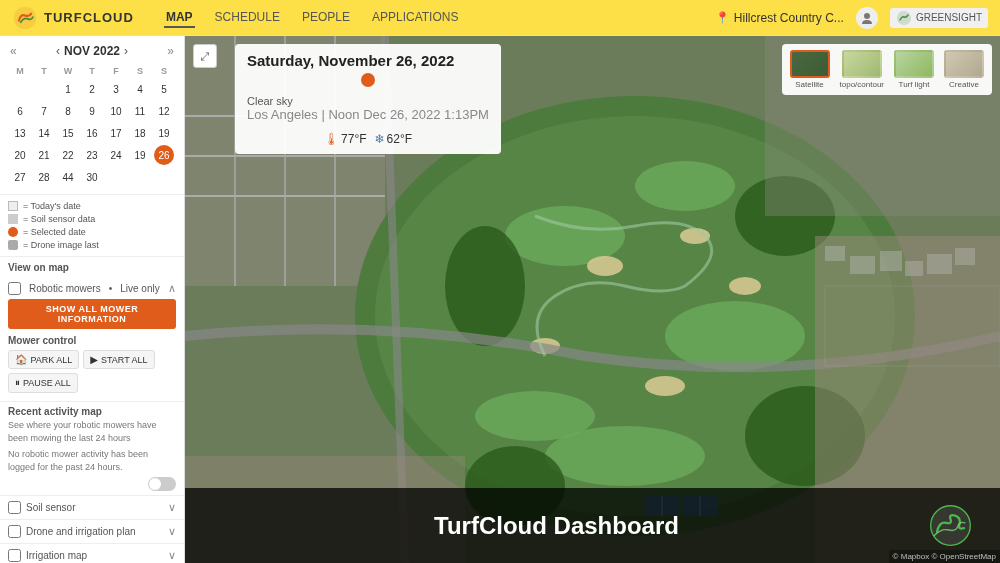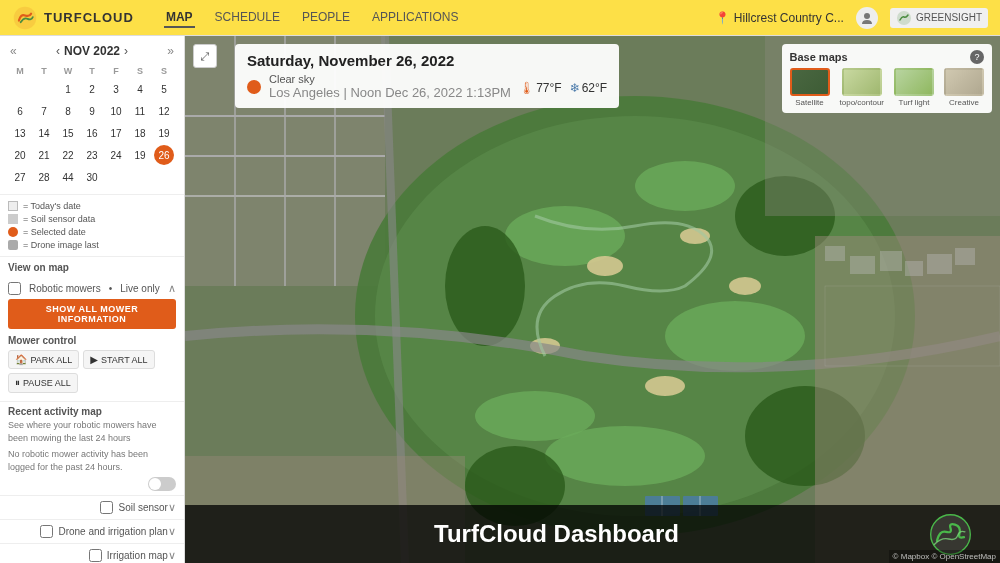--- a/index.html
+++ b/index.html
@@ -82,21 +82,21 @@
     
     .recent-activity { padding: 4px 8px; border-top: 1px solid #eee; }
     .recent-title { font-size: 10px; font-weight: 600; color: #555; margin-bottom: 2px; }
     .recent-desc { font-size: 9px; color: #777; margin-bottom: 4px; line-height: 1.4; }
     .no-activity { font-size: 9px; color: #777; line-height: 1.4; margin-bottom: 4px; }
     .toggle-row { display: flex; align-items: center; justify-content: flex-end; }
     .toggle { width: 28px; height: 14px; background: #ccc; border-radius: 7px; position: relative; cursor: pointer; }
     .toggle-knob { width: 12px; height: 12px; background: #fff; border-radius: 50%; position: absolute; top: 1px; left: 1px; }
 
     
-    .check-section { padding: 5px 8px; border-top: 1px solid #eee; display: flex; align-items: center; justify-content: flex-end; cursor: pointer; }
+    .check-section { padding: 5px 8px; border-top: 1px solid #eee; display: flex; align-items: center; justify-content: space-between; cursor: pointer; }
     .check-row { display: flex; align-items: center; gap: 5px; font-size: 10px; color: #555; }
     .check-row input { margin: 0; }
 
     
     .map-area { flex: 1; position: relative; overflow: hidden; }
     .map-bg {
       width: 100%; height: 100%;
       background: #4a6741;
       position: relative;
       overflow: hidden;
@@ -108,21 +108,21 @@
     
     .map-top-overlay { position: absolute; top: 8px; left: 8px; display: flex; gap: 4px; }
     .map-ctrl-btn { background: #fff; border: 1px solid #ccc; border-radius: 3px; width: 24px; height: 24px; display: flex; align-items: center; justify-content: center; cursor: pointer; font-size: 11px; color: #555; }
 
     
     .weather-panel {
       position: absolute; top: 8px; left: 50px; background: rgba(255,255,255,0.95);
       border-radius: 4px; padding: 8px 12px; min-width: 260px;
     }
     .weather-date { font-size: 15px; font-weight: 700; color: #222; margin-bottom: 4px; }
-    .weather-info { display: flex; align-items: center; gap: 8px; }
+    .weather-info { display: flex; align-items: center; gap: 8px; flex-direction: column; }
     .weather-dot { width: 14px; height: 14px; background: #e05c1a; border-radius: 50%; flex-shrink: 0; }
     .weather-desc { font-size: 11px; color: #555; }
     .weather-location { font-size: 13px; color: #888; }
     .weather-temps { display: flex; gap: 8px; align-items: center; margin-top: 2px; }
     .temp { font-size: 12px; color: #333; display: flex; align-items: center; gap: 2px; }
 
     
     .basemaps-panel {
       position: absolute; top: 8px; right: 8px; background: rgba(255,255,255,0.95);
       border-radius: 4px; padding: 6px 8px; min-width: 200px;
@@ -135,21 +135,21 @@
     .basemap-thumb { width: 40px; height: 28px; border-radius: 3px; border: 2px solid transparent; overflow: hidden; }
     .basemap-thumb.active { border-color: #e05c1a; }
     .basemap-label { font-size: 8px; color: #555; }
     .thumb-satellite { background: linear-gradient(135deg, #4a6741, #3d5c35); }
     .thumb-topo { background: linear-gradient(135deg, #c8d8a0, #a0b870); }
     .thumb-turflight { background: linear-gradient(135deg, #b8d4a0, #90b860); }
     .thumb-creative { background: linear-gradient(135deg, #d0c8b0, #b0a890); }
 
     
     .dashboard-overlay {
-      position: absolute; bottom: 0; left: 0; right: 0; height: 58px;
+      position: absolute; bottom: 0; left: 0; right: 0; height: 75px;
       background: rgba(0,0,0,0.75); display: flex; align-items: center;
       padding: 0 20px; gap: 12px;
     }
     .dashboard-text { font-size: 24px; font-weight: 700; color: #fff; flex: 1; text-align: center; }
     .dashboard-logo { width: 60px; height: 50px; display: flex; align-items: center; justify-content: center; }
 
     
     .tc-logo svg { width: 55px; height: 45px; }
 
     
@@ -445,24 +445,20 @@
             </div>
             <div class="temp">
               <span style="color:#4a7aaa;">❄</span>
               <span>62°F</span>
             </div>
           </div>
         </div>
       </div>
 
       <div class="basemaps-panel">
-        <div class="basemaps-header">
-          <span class="basemaps-title">Base maps</span>
-          <div class="help-icon">?</div>
-        </div>
         <div class="basemaps-options">
           <div class="basemap-option">
             <div class="basemap-thumb thumb-satellite active"></div>
             <span class="basemap-label">Satellite</span>
           </div>
           <div class="basemap-option">
             <div class="basemap-thumb thumb-topo"></div>
             <span class="basemap-label">topo/contour</span>
           </div>
           <div class="basemap-option">

